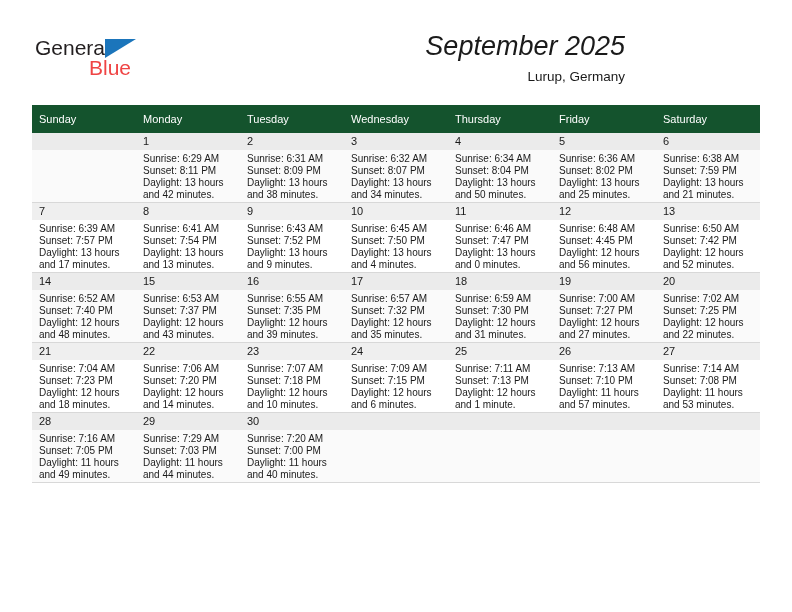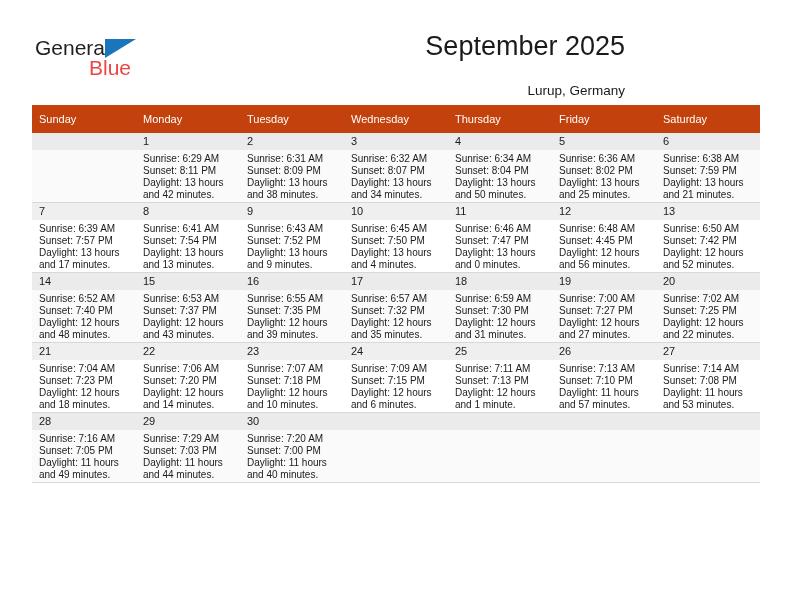--- a/index.html
+++ b/index.html
@@ -67,40 +67,41 @@
     position: absolute;
     right: 0;
     top: 0;
     text-align: right;
   }
   .cal-title {
     font-size: 27px;
     color: #1a1a1a;
     line-height: 32px;
     white-space: nowrap;
+    font-style: italic;
   }
   .cal-subtitle {
     font-size: 13.5px;
     color: #1a1a1a;
     line-height: 20px;
-    margin-top: 19px;
+    margin-top: 5px;
     white-space: nowrap;
   }
 
   
   .calendar {
     position: absolute;
     left: 32px;
     top: 105px;
     width: 728px;
     border-collapse: collapse;
     table-layout: fixed;
   }
   .calendar th {
-    background: #c2410c;
+    background: #14532d;
     color: #ffffff;
     font-size: 11px;
     font-weight: normal;
     text-align: left;
     padding: 5px 0 5px 7px;
     height: 18px;
     border: none;
   }
   .calendar td {
     vertical-align: top;

